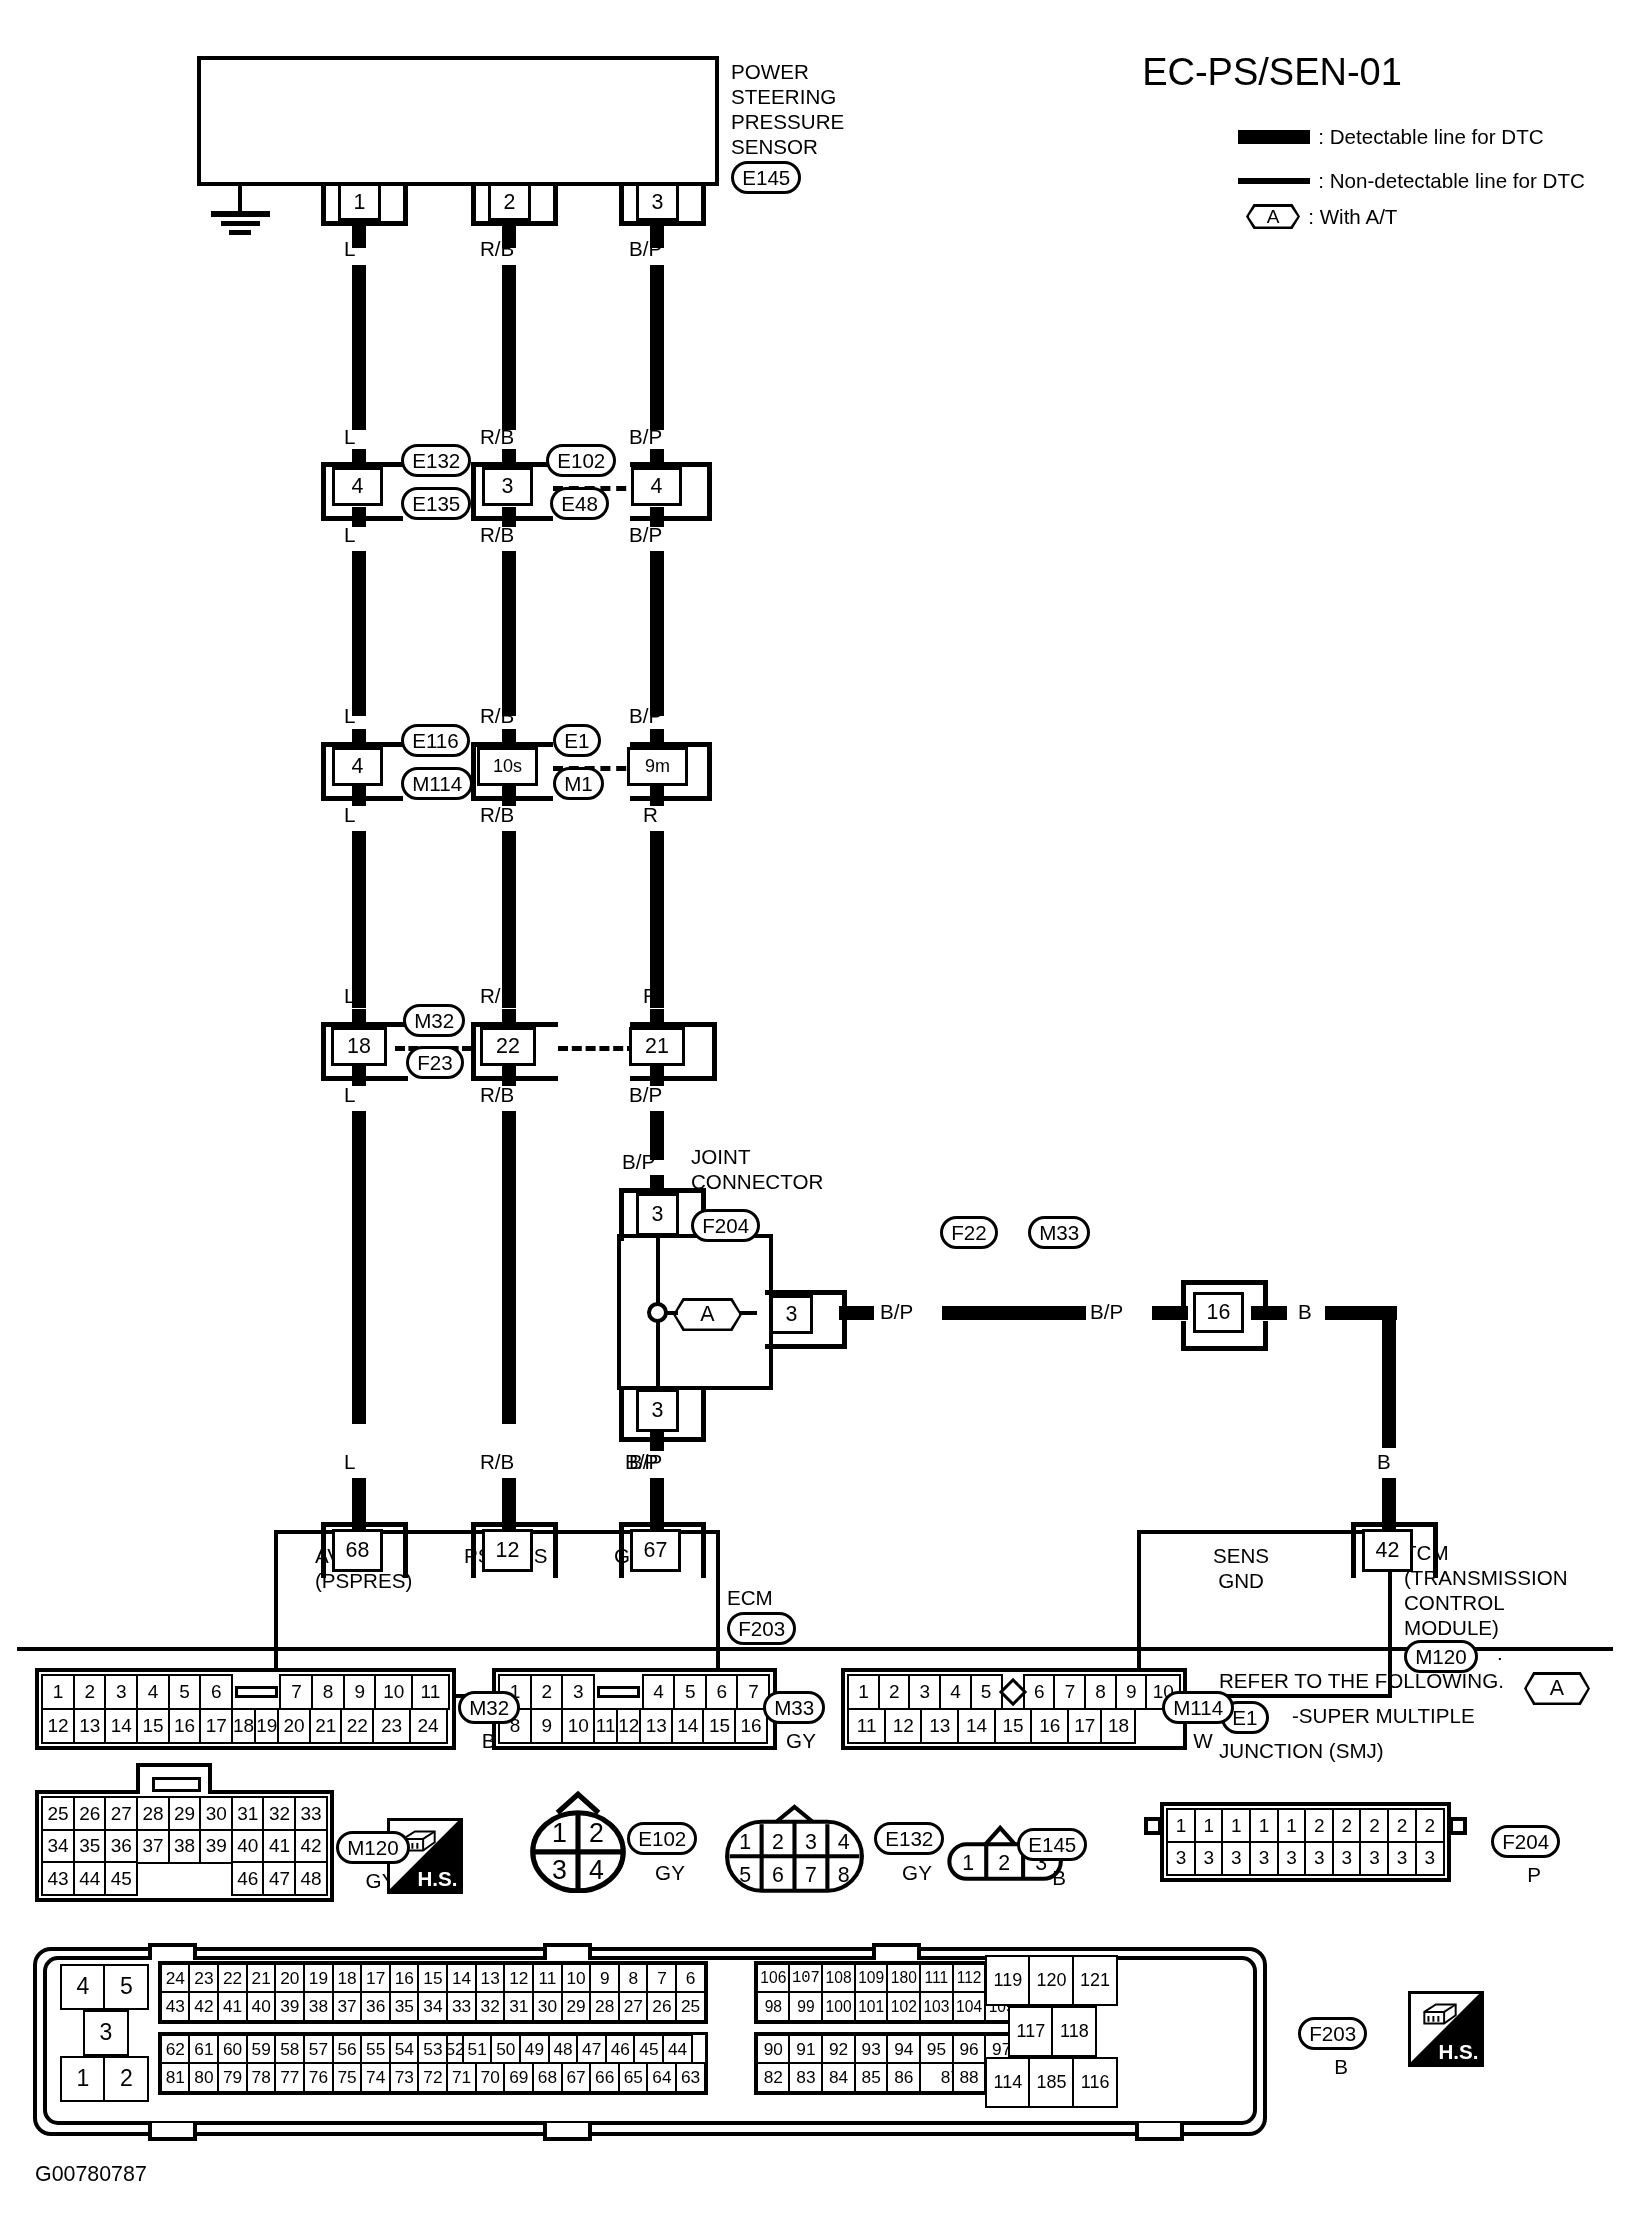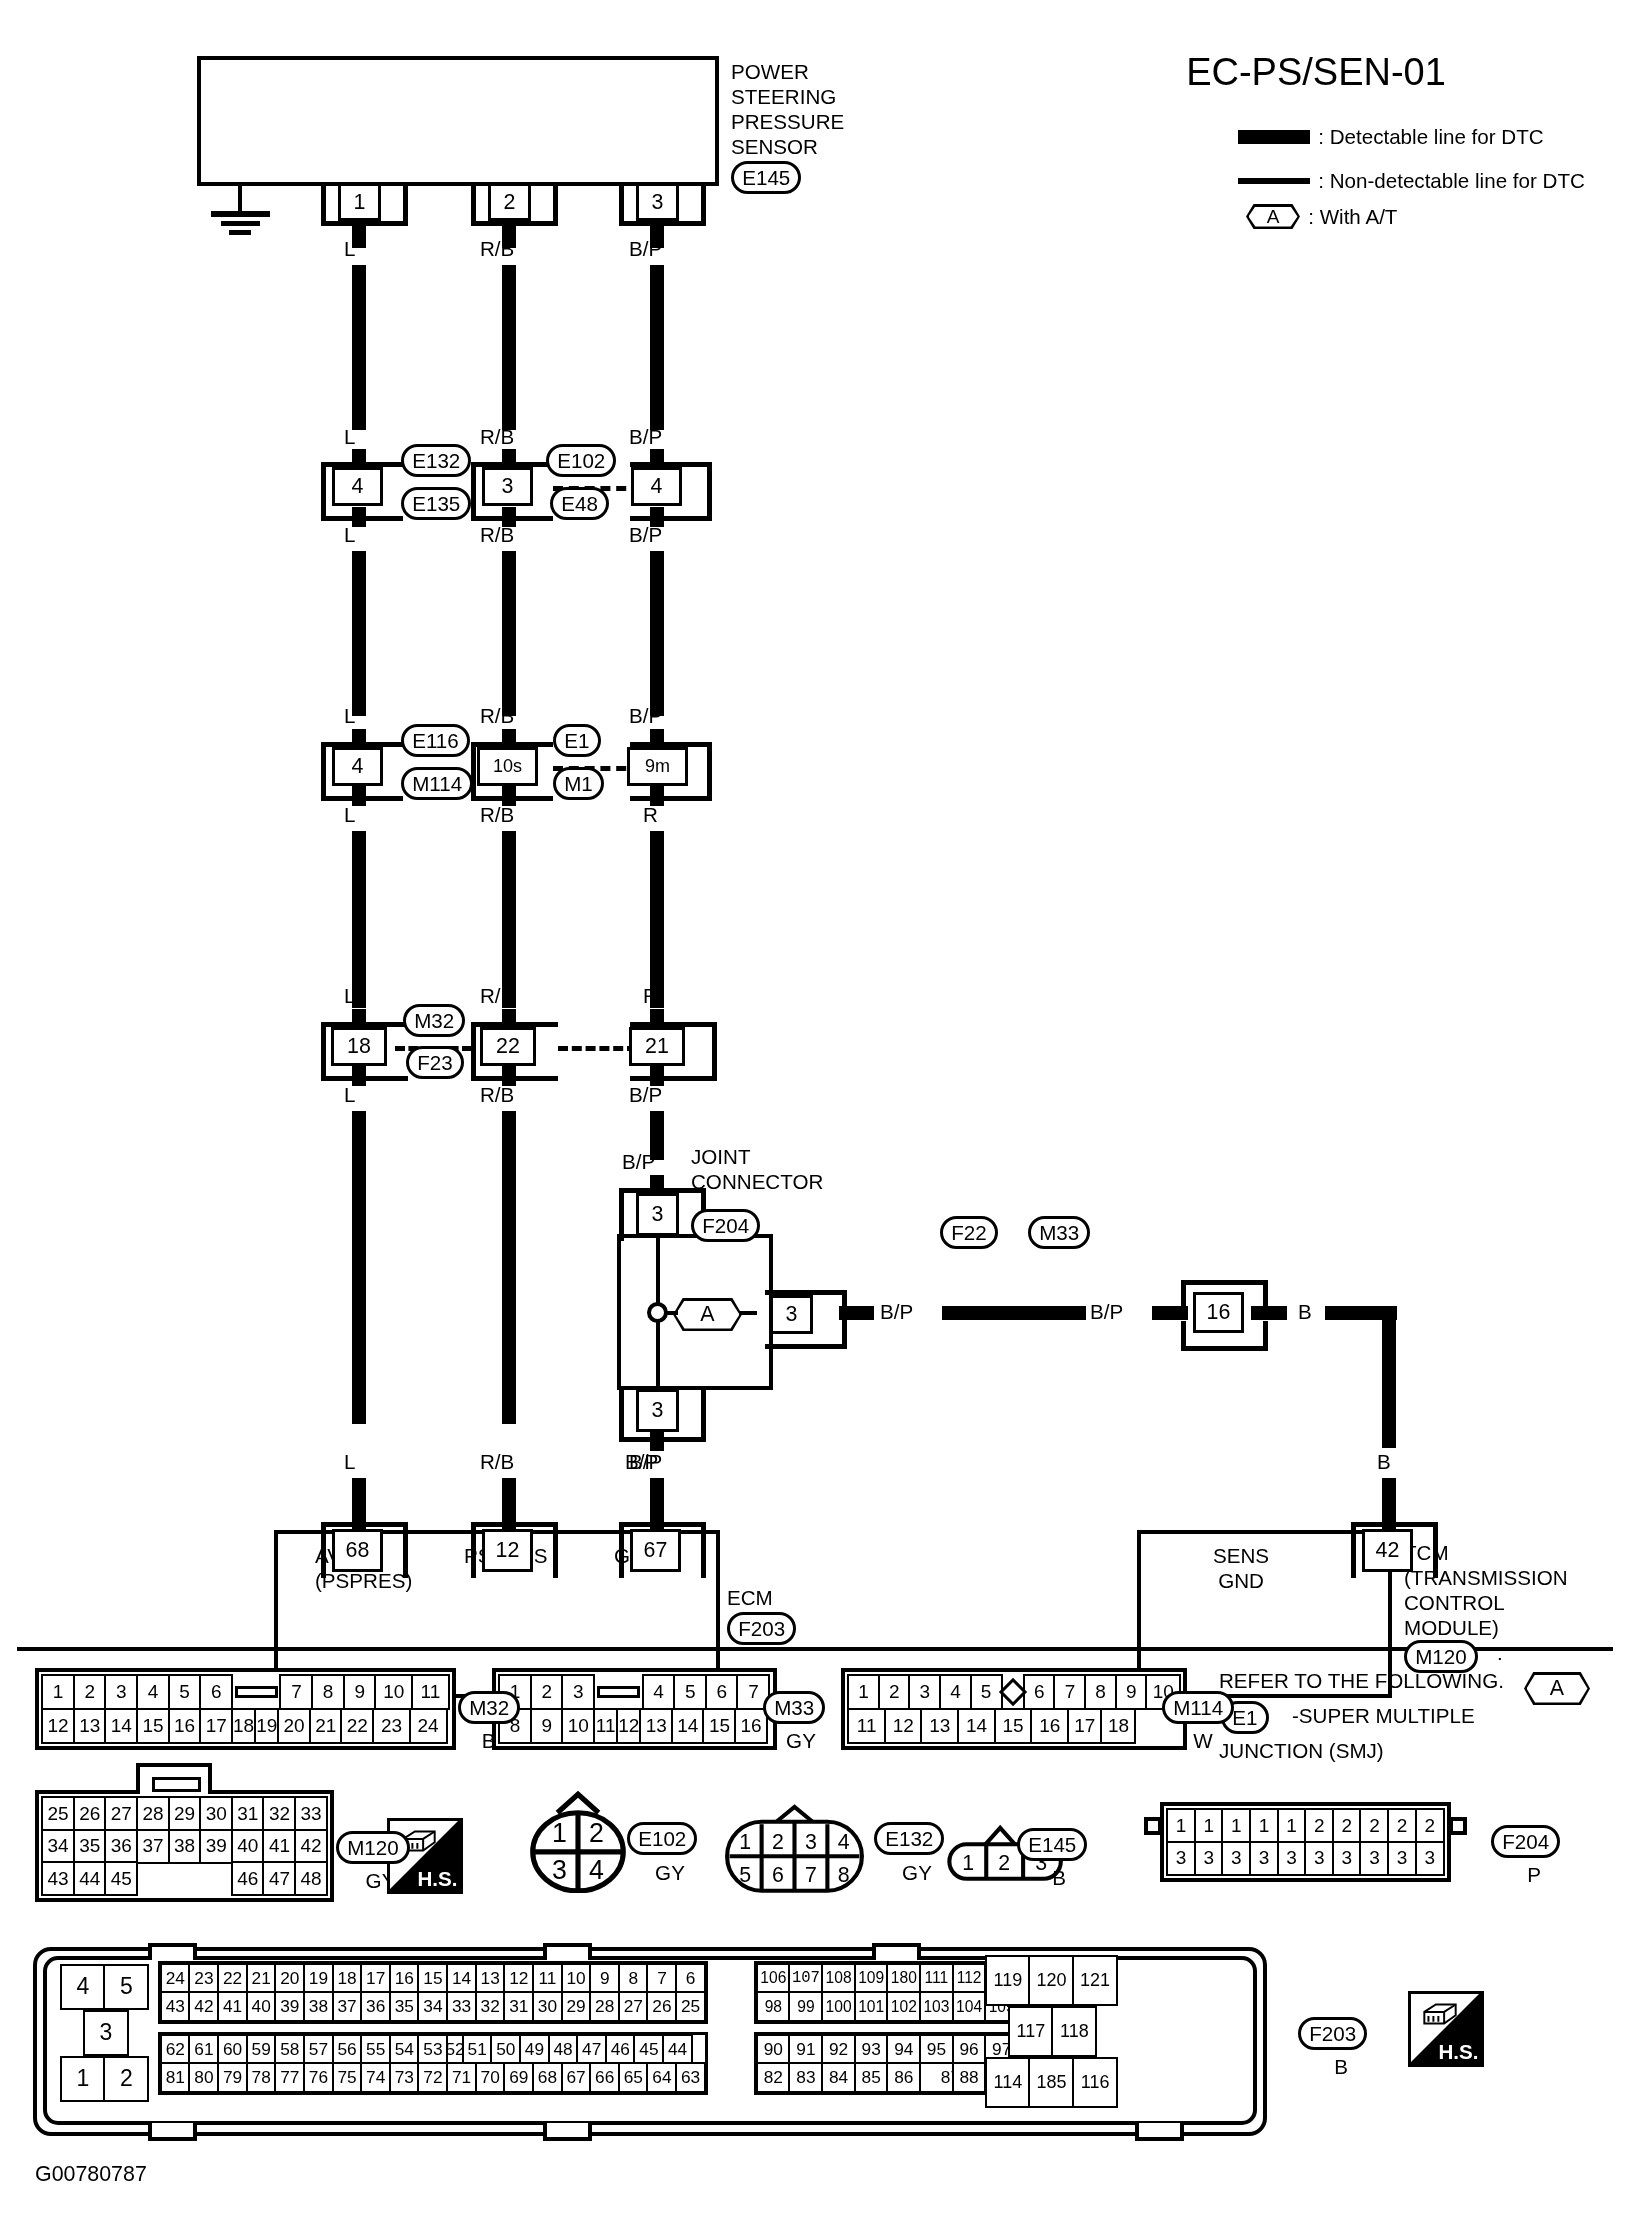--- a/index.html
+++ b/index.html
@@ -82,21 +82,21 @@
   .hs .tri{position:absolute;right:0;bottom:0;width:0;height:0;border-left:72px solid transparent;border-bottom:72px solid #000;}
   .hs .hstxt{position:absolute;right:2.5px;bottom:0px;color:#fff;font-size:20.6px;font-weight:bold;z-index:3;}
   .hs .plug{position:absolute;left:10px;top:8.2px;width:38px;height:33px;z-index:2;}
 
   .hrule{position:absolute;background:#000;height:4.1px;}
   #footer-id{position:absolute;font-size:21.4px;}
 </style>
 </head>
 <body>
 
-<div class="abs" id="title" style="left:1316px;top:51px;transform:translateX(-50%);">EC-PS/SEN-01</div>
+<div class="abs" id="title" style="left:1272px;top:51px;transform:translateX(-50%);">EC-PS/SEN-01</div>
 
 <div class="abs legend-row" style="left:1238px;top:125px;">
   <span class="leg-thick"></span>
   <span>: Detectable line for DTC</span>
 </div>
 <div class="abs legend-row" style="left:1238px;top:169px;">
   <span class="leg-thin"></span>
   <span>: Non-detectable line for DTC</span>
 </div>
 <div class="abs legend-row" style="left:1246px;top:204px;">

